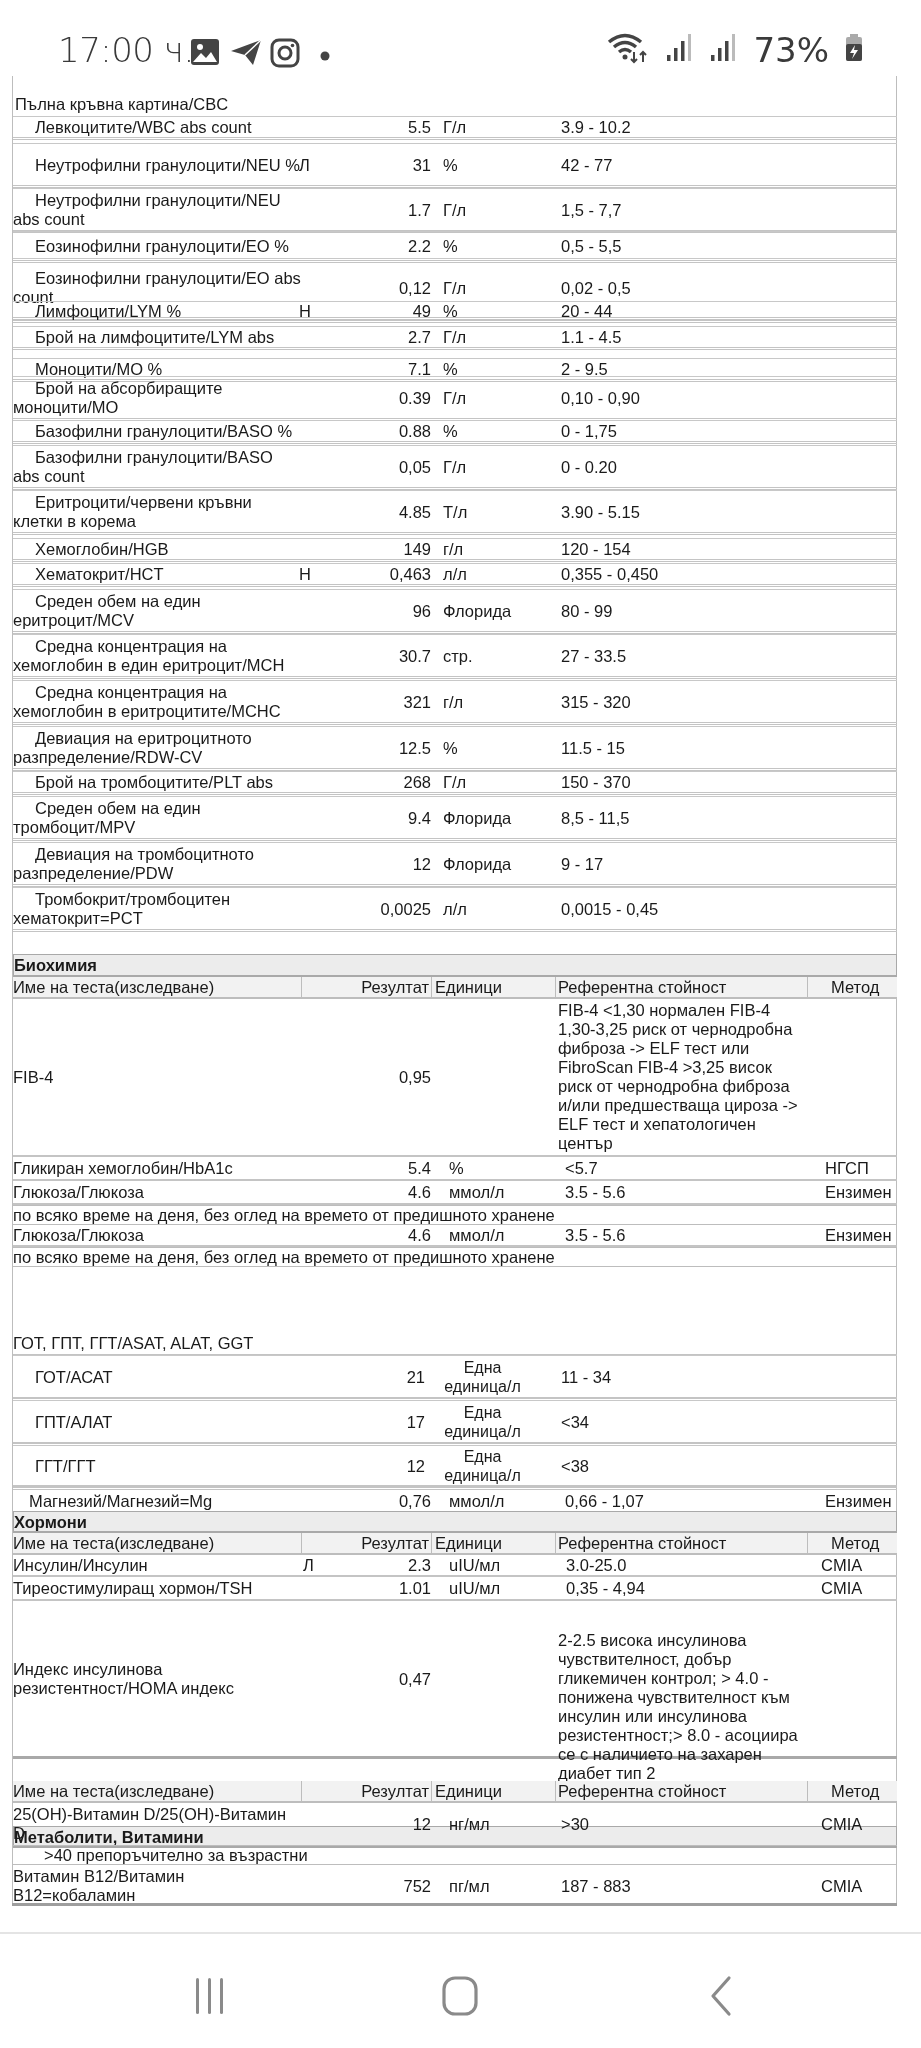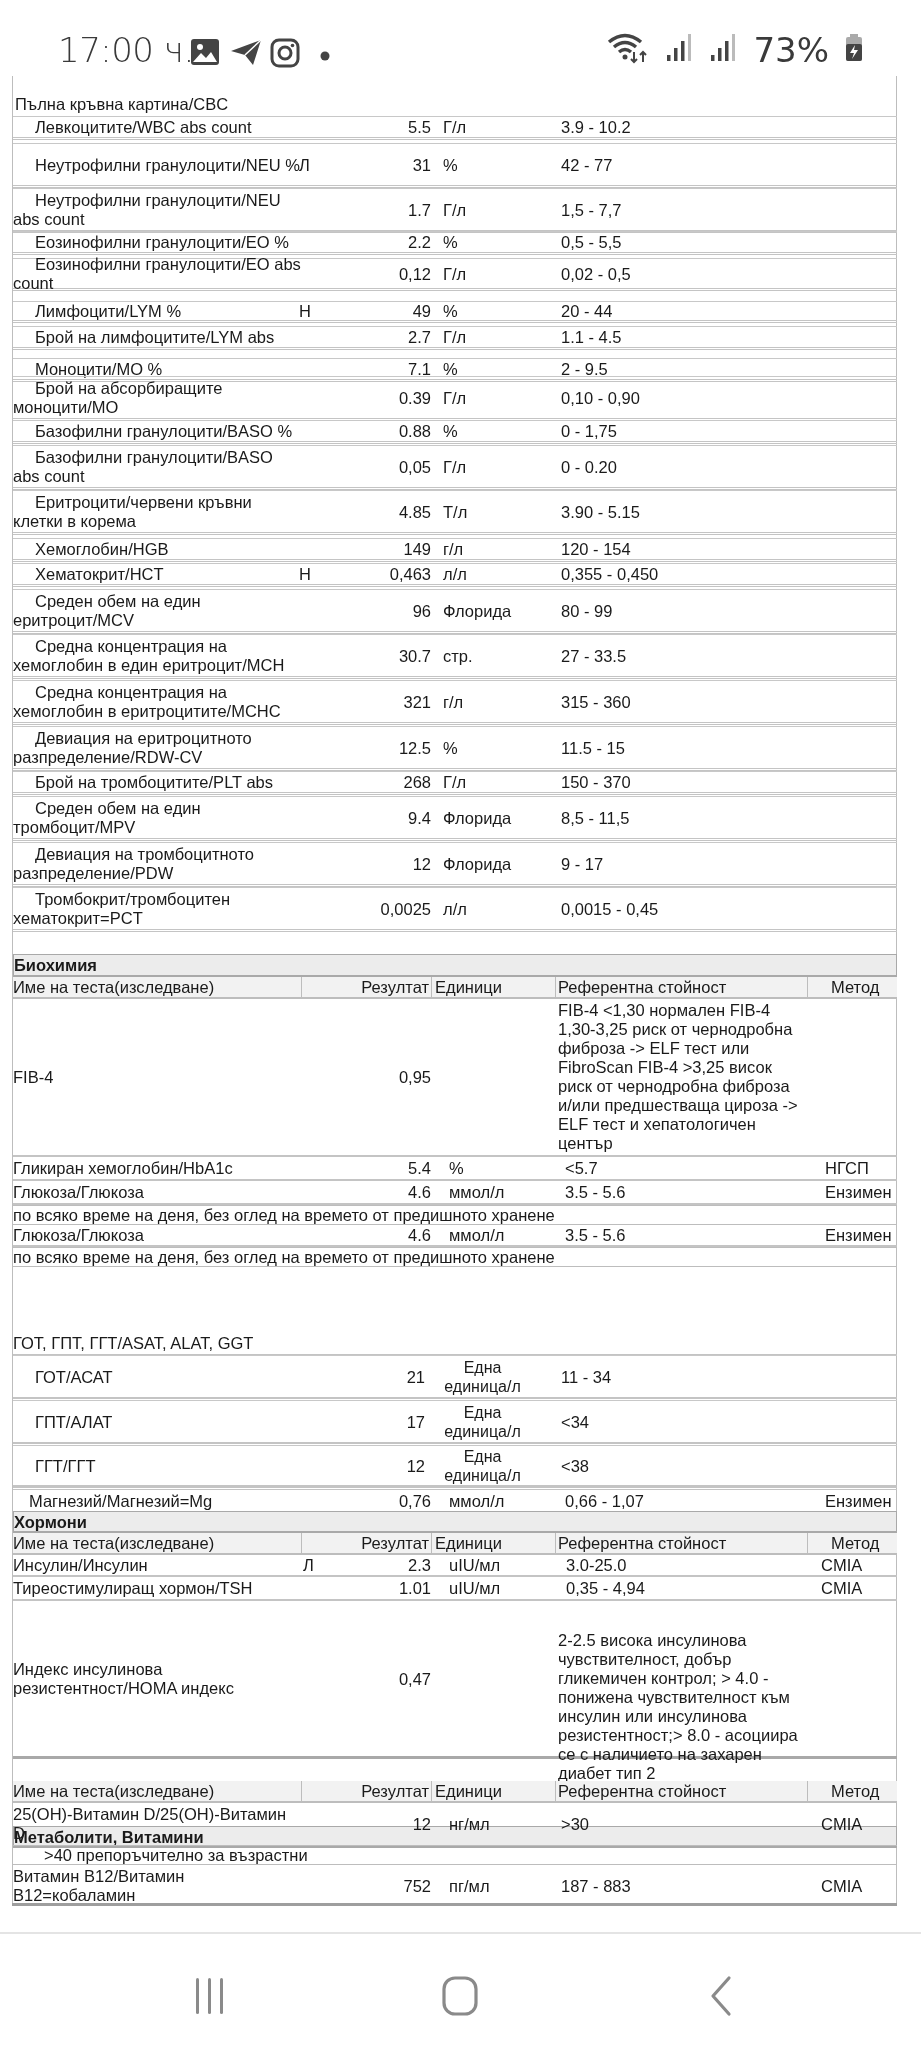--- a/index.html
+++ b/index.html
@@ -127,28 +127,28 @@
         <div class="cell unit">%</div>
         <div class="cell ref">42 - 77</div>
       </div>
       <div class="row bordered" style="top: 112px; height: 45px;">
         <div class="cell name" style="text-indent:22px;">Неутрофилни гранулоцити/NEU abs count</div>
         <div class="cell flag"></div>
         <div class="cell result">1.7</div>
         <div class="cell unit">Г/л</div>
         <div class="cell ref">1,5 - 7,7</div>
       </div>
-      <div class="row bordered" style="top: 155px; height: 24px;">
+      <div class="row bordered" style="top: 155px; height: 32px;">
         <div class="cell name" style="text-indent:22px;">Еозинофилни гранулоцити/EO %</div>
         <div class="cell flag"></div>
         <div class="cell result">2.2</div>
         <div class="cell unit">%</div>
         <div class="cell ref">0,5 - 5,5</div>
       </div>
-      <div class="row bordered" style="top: 182px; height: 33px;">
+      <div class="row bordered" style="top: 182px; height: 62px;">
         <div class="cell name" style="text-indent:22px;">Еозинофилни гранулоцити/EO abs count</div>
         <div class="cell flag"></div>
         <div class="cell result">0,12</div>
         <div class="cell unit">Г/л</div>
         <div class="cell ref">0,02 - 0,5</div>
       </div>
       <div class="row bordered" style="top: 225px; height: 22px;">
         <div class="cell name" style="text-indent:22px;">Лимфоцити/LYM %</div>
         <div class="cell flag">Н</div>
         <div class="cell result">49</div>
@@ -223,21 +223,21 @@
         <div class="cell flag"></div>
         <div class="cell result">30.7</div>
         <div class="cell unit">стр.</div>
         <div class="cell ref">27 - 33.5</div>
       </div>
       <div class="row bordered" style="top: 604px; height: 45px;">
         <div class="cell name" style="text-indent:22px;">Средна концентрация на хемоглобин в еритроцитите/MCHC</div>
         <div class="cell flag"></div>
         <div class="cell result">321</div>
         <div class="cell unit">г/л</div>
-        <div class="cell ref">315 - 360</div>
+        <div class="cell ref">315 - 320</div>
       </div>
       <div class="row bordered" style="top: 650px; height: 45px;">
         <div class="cell name" style="text-indent:22px;">Девиация на еритроцитното разпределение/RDW-CV</div>
         <div class="cell flag"></div>
         <div class="cell result">12.5</div>
         <div class="cell unit">%</div>
         <div class="cell ref">11.5 - 15</div>
       </div>
       <div class="row bordered" style="top: 695px; height: 24px;">
         <div class="cell name" style="text-indent:22px;">Брой на тромбоцитите/PLT abs</div>

